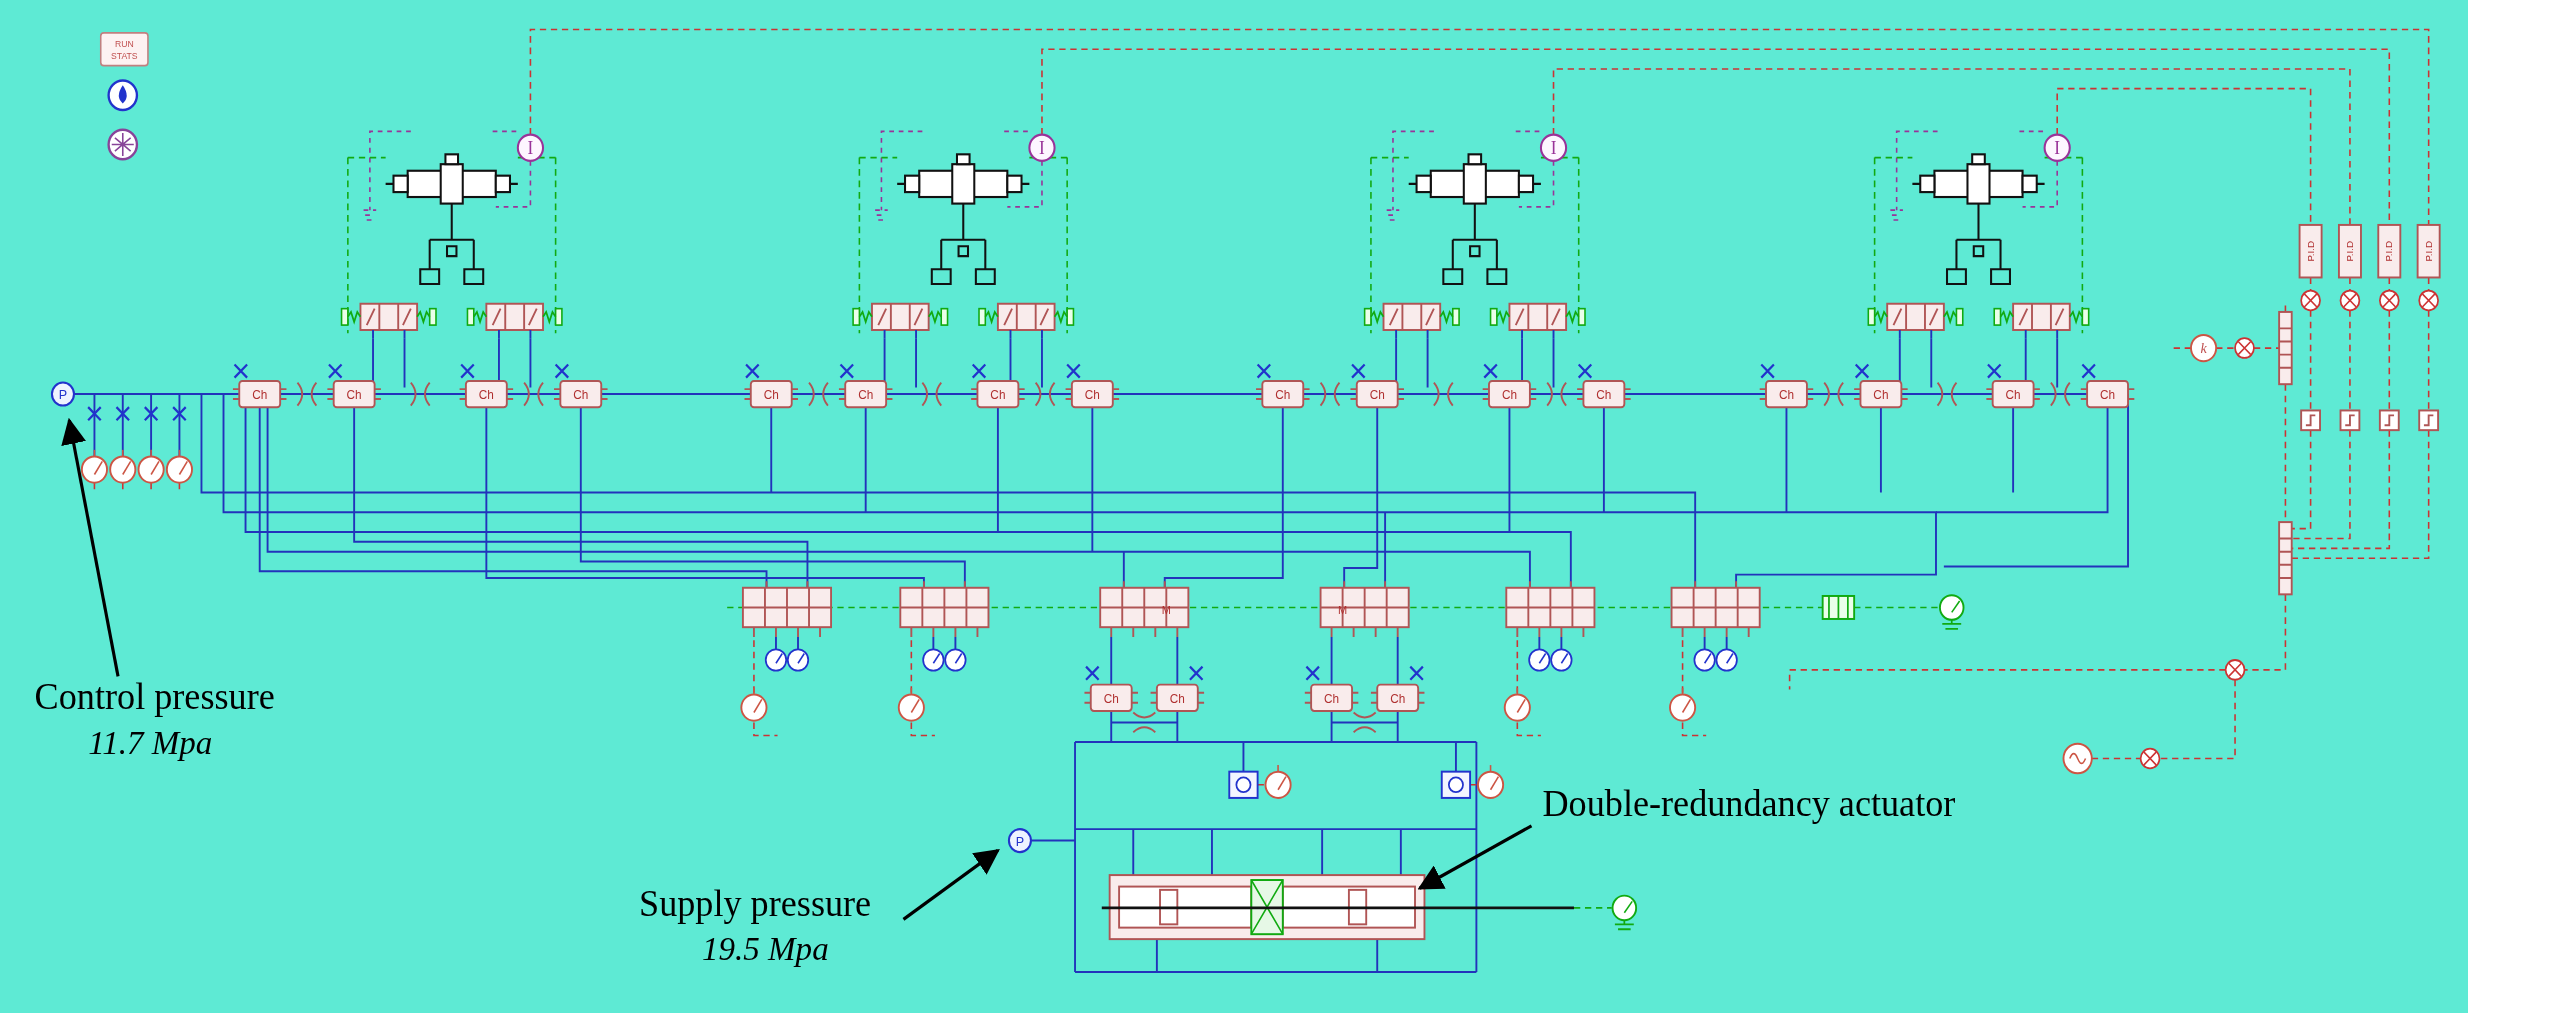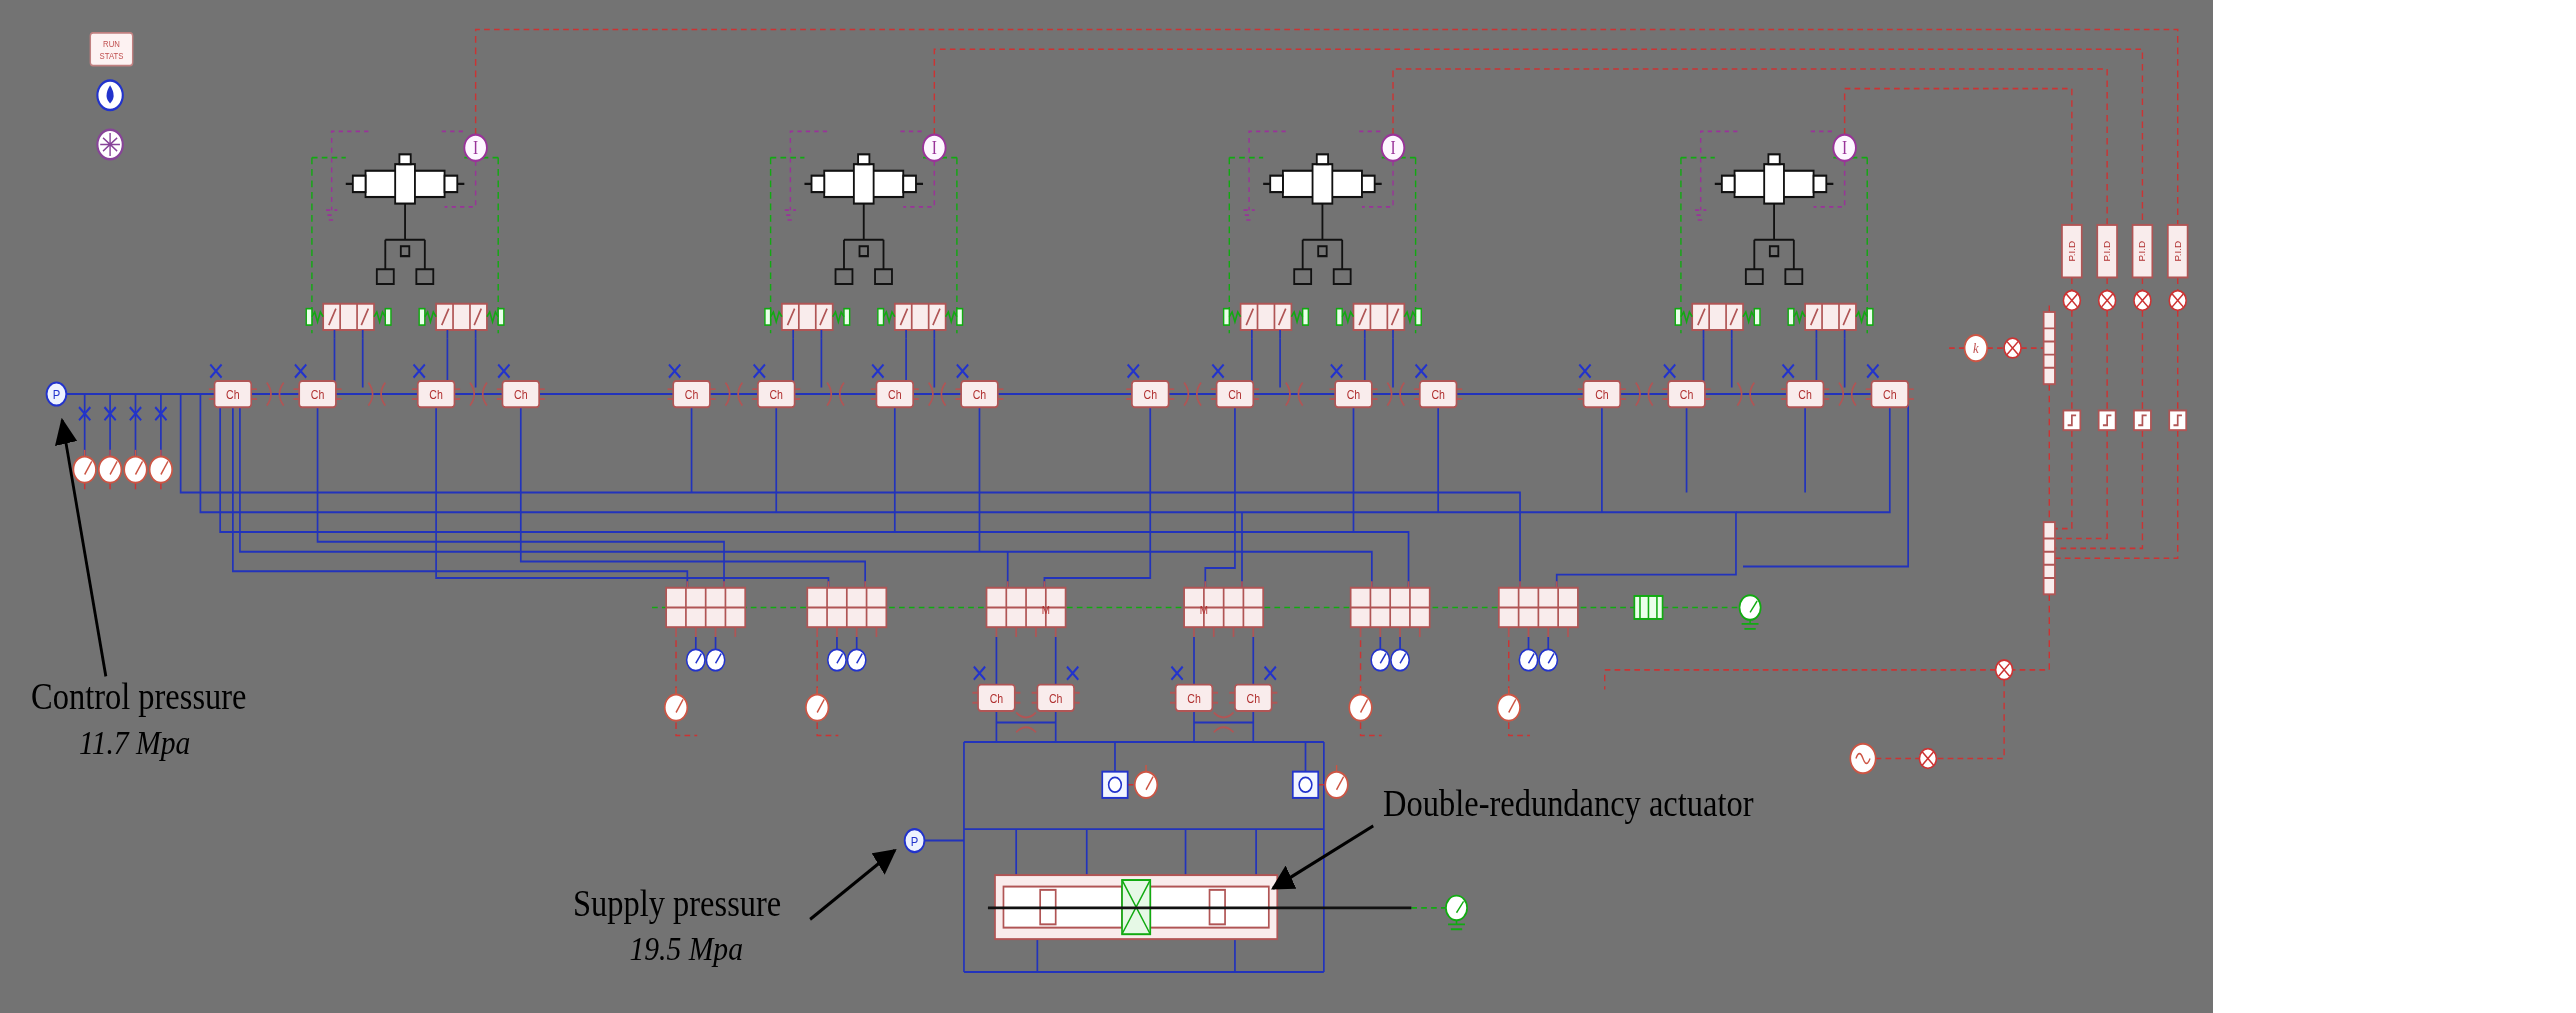--- a/index.html
+++ b/index.html
@@ -1,16 +1,16 @@
 <!DOCTYPE html>
 <html style="font-size:11px"><head>
 <meta charset="utf-8">
 <style>
   html,body{margin:0;padding:0;background:#fff;}
-  .canvas{width:2213px;height:1013px;background:#737373;position:relative;}
+  .canvas{width:2468px;height:1013px;background:#5eead4;position:relative;}
   svg{display:block;width:100%;height:100%;}
   text{font-family:"Liberation Serif",serif;}
   .anno{font-size:23px;fill:#000;}
   .annoI{font-size:21px;fill:#000;font-style:italic;}
   .ch{font-size:7.5px;fill:#b03030;font-family:"Liberation Sans",sans-serif;}
   .pidt{font-size:6px;fill:#b03030;font-family:"Liberation Sans",sans-serif;}
   .runt{font-size:5.5px;fill:#c05050;font-family:"Liberation Sans",sans-serif;}
   .pt{font-size:8px;fill:#2233cc;font-family:"Liberation Sans",sans-serif;}
   .it{font-size:11px;fill:#993399;}
   .kt{font-size:9px;fill:#c05050;font-style:italic;}

